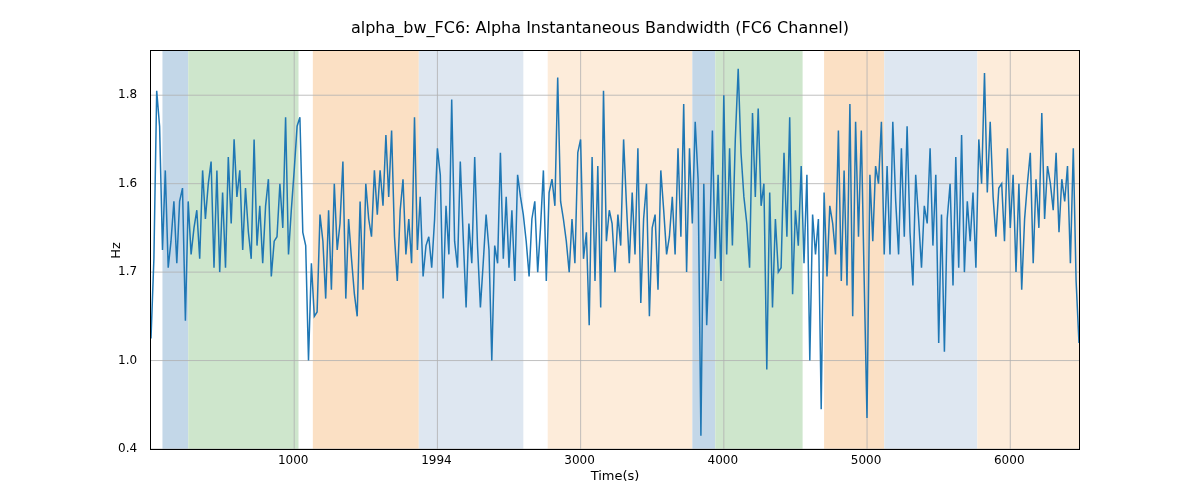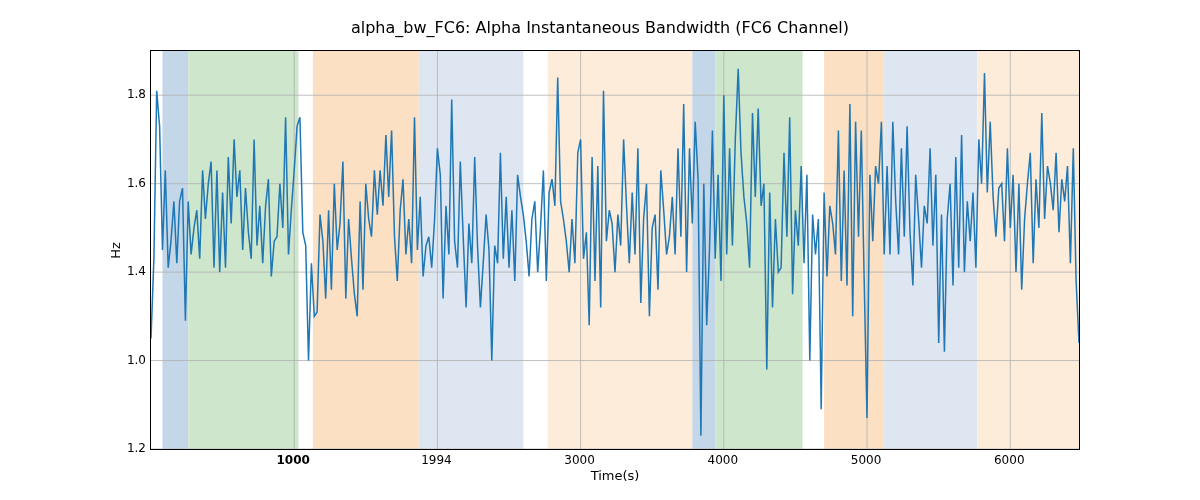--- a/index.html
+++ b/index.html
@@ -62,21 +62,20 @@
     position: absolute;
     top: 453px;
     font-size: 12px;
     transform: translateX(-50%);
     color: #000;
   }
   .ytick-label {
     position: absolute;
     left: 118px;
     width: 28px;
-    text-align: right;
     font-size: 12px;
     transform: translateY(-50%);
     color: #000;
   }
   svg { display: block; }
   .gridline { stroke: #b0b0b0; stroke-width: 0.8; }
   .series-line { stroke: #1f77b4; stroke-width: 1.5; fill: none; }
   .band-blue   { fill: #c3d7e8; }
   .band-green  { fill: #cee6cc; }
   .band-orange { fill: #fbe0c4; }
@@ -117,28 +116,28 @@
         <line x1="0" x2="928" y1="221.11111111111114" y2="221.11111111111114" class="gridline"></line>
         <line x1="0" x2="928" y1="132.66666666666657" y2="132.66666666666657" class="gridline"></line>
         <line x1="0" x2="928" y1="44.22222222222217" y2="44.22222222222217" class="gridline"></line>
         <path d="M0.0 287.4 L2.9 207.8 L5.7 39.8 L8.6 75.2 L11.5 199.0 L14.3 119.4 L17.2 216.7 L20.0 190.2 L22.9 150.4 L25.8 212.3 L28.6 150.4 L31.5 137.1 L34.4 269.8 L37.2 150.4 L40.1 203.4 L43.0 176.9 L45.8 159.2 L48.7 207.8 L51.6 119.4 L54.4 168.0 L57.3 132.7 L60.1 110.6 L63.0 216.7 L65.9 119.4 L68.7 221.1 L71.6 141.5 L74.5 216.7 L77.3 106.1 L80.2 172.5 L83.1 88.4 L85.9 145.9 L88.8 119.4 L91.7 199.0 L94.5 137.1 L97.4 181.3 L100.2 207.8 L103.1 88.4 L106.0 194.6 L108.8 154.8 L111.7 212.3 L114.6 154.8 L117.4 128.2 L120.3 225.5 L123.2 190.2 L126.0 185.7 L128.9 132.7 L131.8 176.9 L134.6 66.3 L137.5 203.4 L140.3 159.2 L143.2 119.4 L146.1 75.2 L148.9 66.3 L151.8 181.3 L154.7 194.6 L157.5 309.6 L160.4 212.3 L163.3 265.3 L166.1 260.9 L169.0 163.6 L171.9 190.2 L174.7 247.6 L177.6 159.2 L180.4 238.8 L183.3 132.7 L186.2 199.0 L189.0 172.5 L191.9 110.6 L194.8 247.6 L197.6 168.0 L200.5 207.8 L203.4 243.2 L206.2 265.3 L209.1 150.4 L212.0 238.8 L214.8 132.7 L217.7 168.0 L220.5 185.7 L223.4 119.4 L226.3 163.6 L229.1 119.4 L232.0 154.8 L234.9 84.0 L237.7 145.9 L240.6 79.6 L243.5 185.7 L246.3 230.0 L249.2 159.2 L252.0 128.2 L254.9 203.4 L257.8 168.0 L260.6 212.3 L263.5 66.3 L266.4 199.0 L269.2 145.9 L272.1 225.5 L275.0 194.6 L277.8 185.7 L280.7 216.7 L283.6 168.0 L286.4 97.3 L289.3 123.8 L292.1 247.6 L295.0 154.8 L297.9 203.4 L300.7 48.6 L303.6 190.2 L306.5 216.7 L309.3 110.6 L312.2 185.7 L315.1 256.5 L317.9 172.5 L320.8 212.3 L323.7 106.1 L326.5 194.6 L329.4 256.5 L332.2 212.3 L335.1 163.6 L338.0 199.0 L340.8 309.6 L343.7 194.6 L346.6 212.3 L349.4 101.7 L352.3 207.8 L355.2 145.9 L358.0 216.7 L360.9 159.2 L363.8 230.0 L366.6 123.8 L369.5 145.9 L372.3 163.6 L375.2 190.2 L378.1 225.5 L380.9 168.0 L383.8 150.4 L386.7 221.1 L389.5 176.9 L392.4 119.4 L395.3 230.0 L398.1 141.5 L401.0 128.2 L403.9 154.8 L406.7 26.5 L409.6 150.4 L412.4 168.0 L415.3 190.2 L418.2 221.1 L421.0 168.0 L423.9 212.3 L426.8 101.7 L429.6 88.4 L432.5 207.8 L435.4 181.3 L438.2 274.2 L441.1 106.1 L444.0 230.0 L446.8 115.0 L449.7 256.5 L452.5 39.8 L455.4 190.2 L458.3 159.2 L461.1 172.5 L464.0 221.1 L466.9 163.6 L469.7 194.6 L472.6 88.4 L475.5 154.8 L478.3 212.3 L481.2 141.5 L484.0 203.4 L486.9 97.3 L489.8 252.1 L492.6 168.0 L495.5 132.7 L498.4 265.3 L501.2 176.9 L504.1 163.6 L507.0 238.8 L509.8 119.4 L512.7 159.2 L515.6 203.4 L518.4 185.7 L521.3 145.9 L524.1 203.4 L527.0 97.3 L529.9 185.7 L532.7 53.1 L535.6 221.1 L538.5 97.3 L541.3 172.5 L544.2 70.8 L547.1 128.2 L549.9 384.7 L552.8 132.7 L555.7 274.2 L558.5 199.0 L561.4 79.6 L564.2 207.8 L567.1 123.8 L570.0 230.0 L572.8 44.2 L575.7 203.4 L578.6 97.3 L581.4 194.6 L584.3 88.4 L587.2 17.7 L590.0 101.7 L592.9 145.9 L595.8 172.5 L598.6 216.7 L601.5 61.9 L604.3 145.9 L607.2 57.5 L610.1 154.8 L612.9 132.7 L615.8 318.4 L618.7 141.5 L621.5 256.5 L624.4 168.0 L627.3 221.1 L630.1 216.7 L633.0 101.7 L635.9 185.7 L638.7 66.3 L641.6 243.2 L644.4 159.2 L647.3 194.6 L650.2 115.0 L653.0 212.3 L655.9 123.8 L658.8 309.6 L661.6 163.6 L664.5 203.4 L667.4 168.0 L670.2 358.2 L673.1 141.5 L676.0 225.5 L678.8 154.8 L681.7 172.5 L684.5 203.4 L687.4 79.6 L690.3 230.0 L693.1 119.4 L696.0 234.4 L698.9 53.1 L701.7 265.3 L704.6 70.8 L707.5 185.7 L710.3 79.6 L713.2 230.0 L716.0 367.0 L718.9 123.8 L721.8 190.2 L724.6 115.0 L727.5 132.7 L730.4 70.8 L733.2 203.4 L736.1 115.0 L739.0 203.4 L741.8 70.8 L744.7 150.4 L747.6 203.4 L750.4 97.3 L753.3 185.7 L756.1 75.2 L759.0 181.3 L761.9 234.4 L764.7 123.8 L767.6 168.0 L770.5 216.7 L773.3 154.8 L776.2 172.5 L779.1 97.3 L781.9 194.6 L784.8 123.8 L787.7 291.9 L790.5 163.6 L793.4 300.7 L796.2 168.0 L799.1 132.7 L802.0 234.4 L804.8 106.1 L807.7 216.7 L810.6 84.0 L813.4 221.1 L816.3 150.4 L819.2 190.2 L822.0 141.5 L824.9 216.7 L827.8 88.4 L830.6 132.7 L833.5 22.1 L836.3 141.5 L839.2 70.8 L842.1 145.9 L844.9 185.7 L847.8 137.1 L850.7 132.7 L853.5 190.2 L856.4 97.3 L859.3 176.9 L862.1 123.8 L865.0 221.1 L867.9 132.7 L870.7 238.8 L873.6 168.0 L876.4 132.7 L879.3 101.7 L882.2 212.3 L885.0 128.2 L887.9 176.9 L890.8 61.9 L893.6 168.0 L896.5 115.0 L899.4 132.7 L902.2 159.2 L905.1 101.7 L908.0 181.3 L910.8 128.2 L913.7 150.4 L916.5 115.0 L919.4 212.3 L922.3 97.3 L925.1 230.0 L928.0 291.9 " class="series-line"></path>
       </svg>
   </div>
 
   <div class="xlabel">Time(s)</div>
 
   <div id="xtick-container">
-      <div class="xtick-label" style="left: 293.21px; font-weight: bold;">1000</div>
+      <div class="xtick-label" style="left: 293.21px;">1000</div>
       <div class="xtick-label" style="left: 436.42px;">1994</div>
       <div class="xtick-label" style="left: 579.63px;">3000</div>
       <div class="xtick-label" style="left: 722.84px;">4000</div>
       <div class="xtick-label" style="left: 866.049px; text-align: right;">5000</div>
       <div class="xtick-label" style="left: 1009.26px;">6000</div>
     </div>
   <div id="ytick-container">
-      <div class="ytick-label" style="top: 448px;">1.2</div>
+      <div class="ytick-label" style="top: 448px;">0.4</div>
       <div class="ytick-label" style="top: 359.556px;">1.0</div>
-      <div class="ytick-label" style="top: 271.111px;">1.4</div>
+      <div class="ytick-label" style="top: 271.111px;">1.7</div>
       <div class="ytick-label" style="top: 182.667px;">1.6</div>
       <div class="ytick-label" style="top: 94.2222px;">1.8</div>
     </div>
 
 </div>
 
 </body></html>

